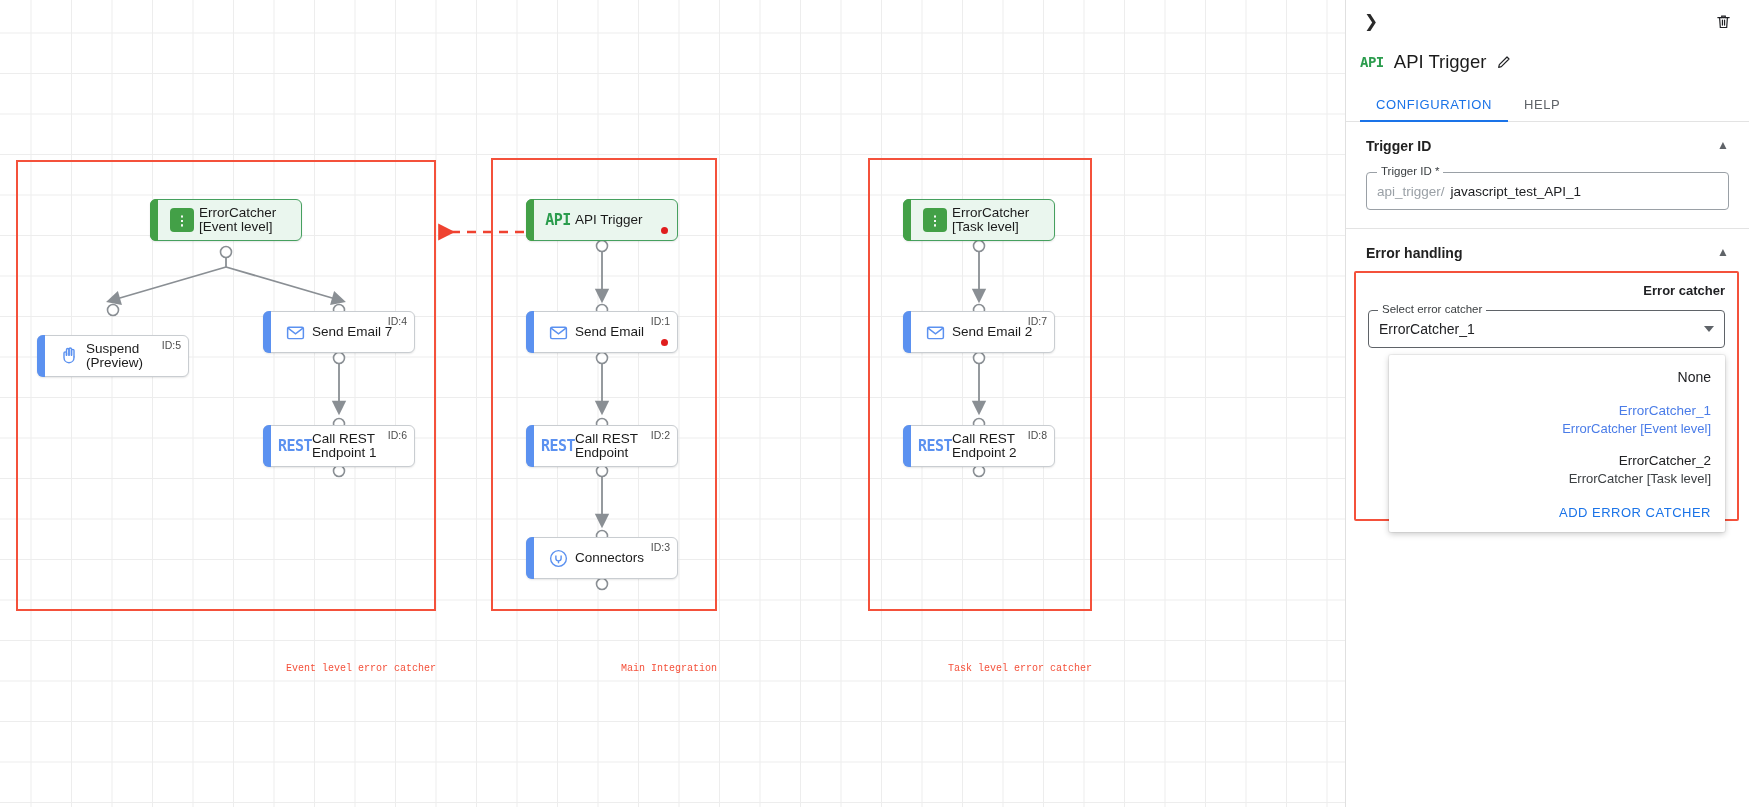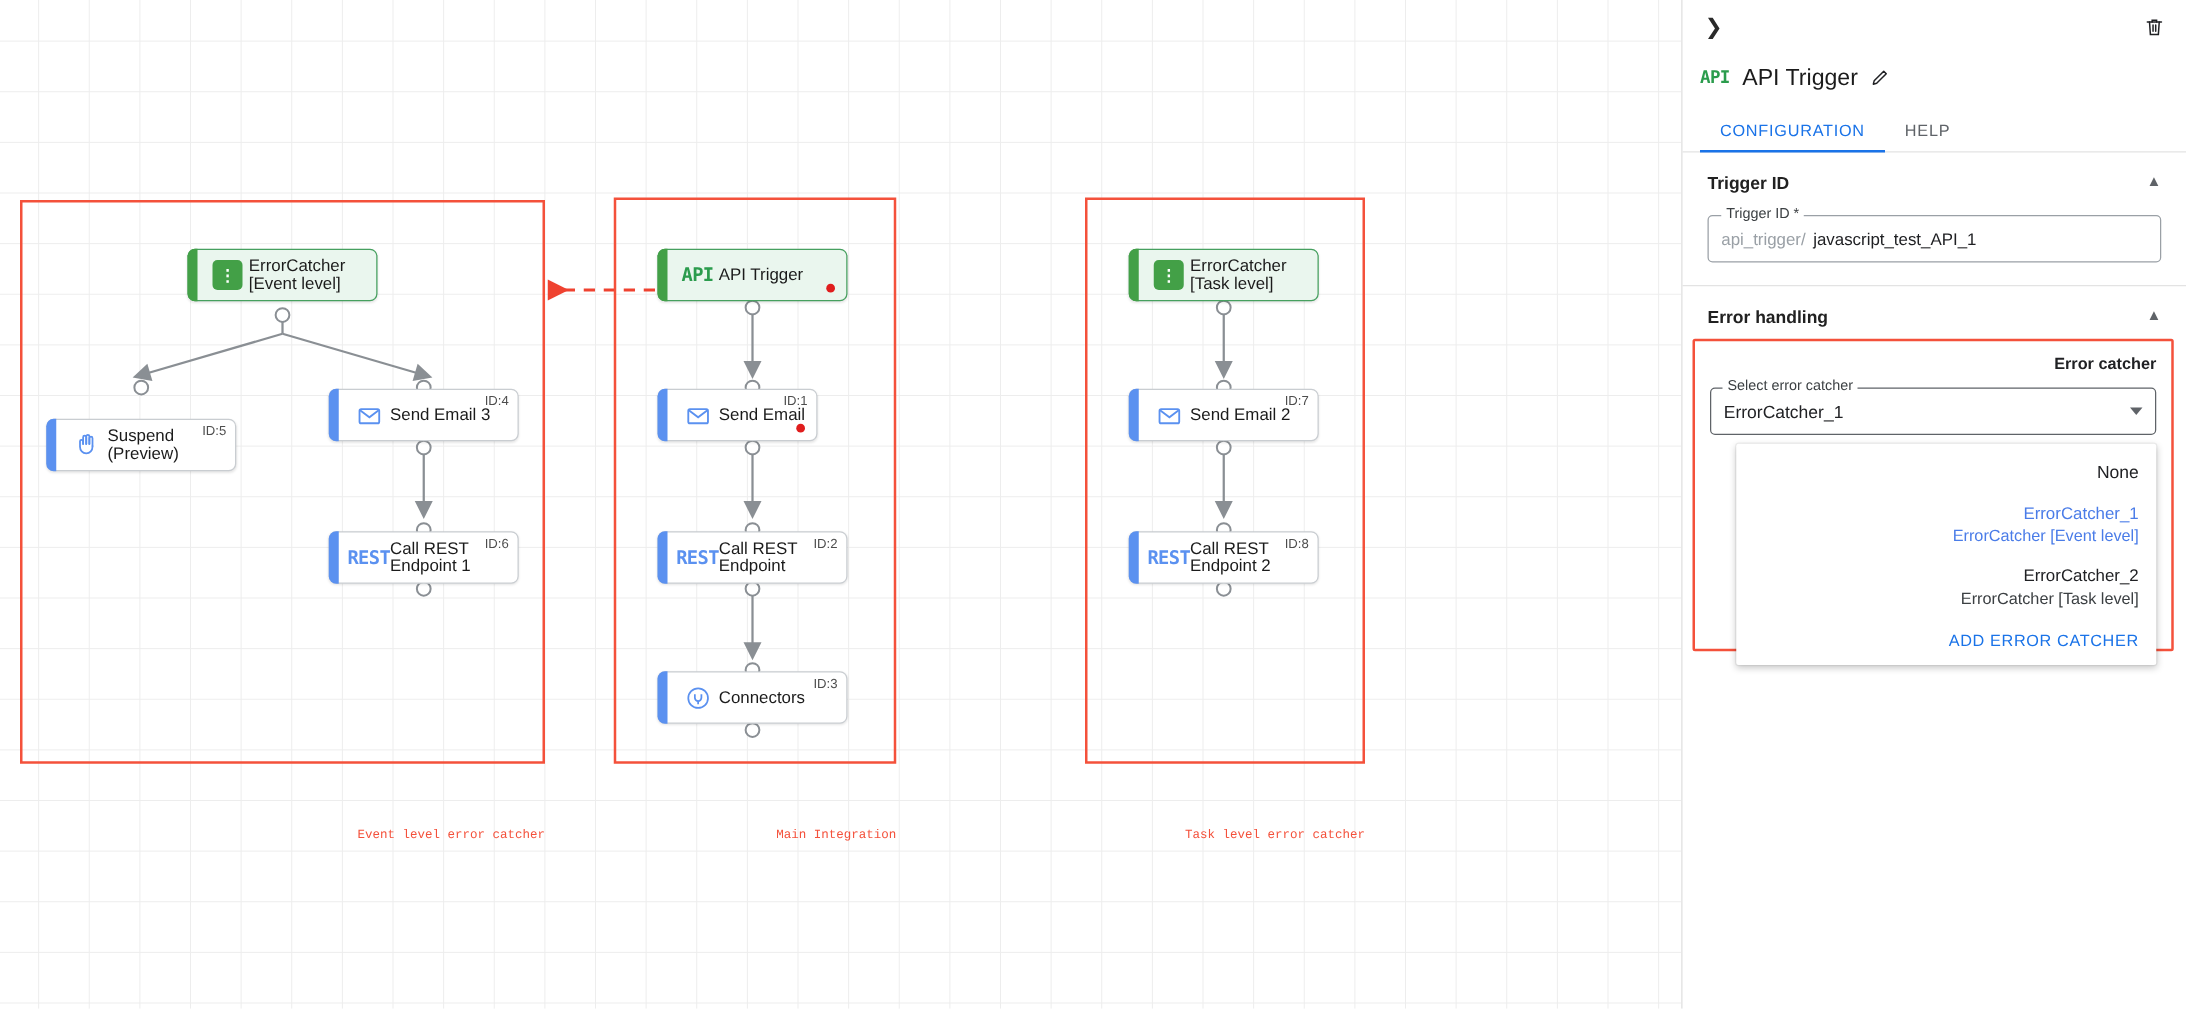--- a/index.html
+++ b/index.html
@@ -269,40 +269,40 @@
     </div>
 
     <div class="node" style="left:263px; top:311px; width:152px;">
       <div class="accent"></div>
       <div class="ico">
         <svg width="21" height="21" viewBox="0 0 24 24" fill="none" stroke="#5b91f0" stroke-width="1.7">
           <rect x="3" y="6" width="18" height="13" rx="1.5"></rect>
             <path d="M3.5 7l8.5 6.5L20.5 7"></path>
         </svg>
       </div>
-      <div class="ttl">Send Email 3</div>
+      <div class="ttl">Send Email 7</div>
       <div class="idbadge">ID:4</div>
     </div>
 
     <div class="node" style="left:263px; top:425px; width:152px;">
       <div class="accent"></div>
       <div class="ico ico-rest">REST</div>
       <div class="ttl">Call REST
 Endpoint 1</div>
       <div class="idbadge">ID:6</div>
     </div>
 
     <div class="node green" style="left:526px; top:199px; width:152px;">
       <div class="accent"></div>
       <div class="ico ico-api">API</div>
       <div class="ttl">API Trigger</div>
       <div class="reddot"></div>
     </div>
 
-    <div class="node" style="left:526px; top:311px; width:128px;">
+    <div class="node" style="left:526px; top:311px; width:152px;">
       <div class="accent"></div>
       <div class="ico">
         <svg width="21" height="21" viewBox="0 0 24 24" fill="none" stroke="#5b91f0" stroke-width="1.7">
           <rect x="3" y="6" width="18" height="13" rx="1.5"></rect>
             <path d="M3.5 7l8.5 6.5L20.5 7"></path>
         </svg>
       </div>
       <div class="ttl">Send Email</div>
       <div class="idbadge">ID:1</div>
       <div class="reddot"></div>

